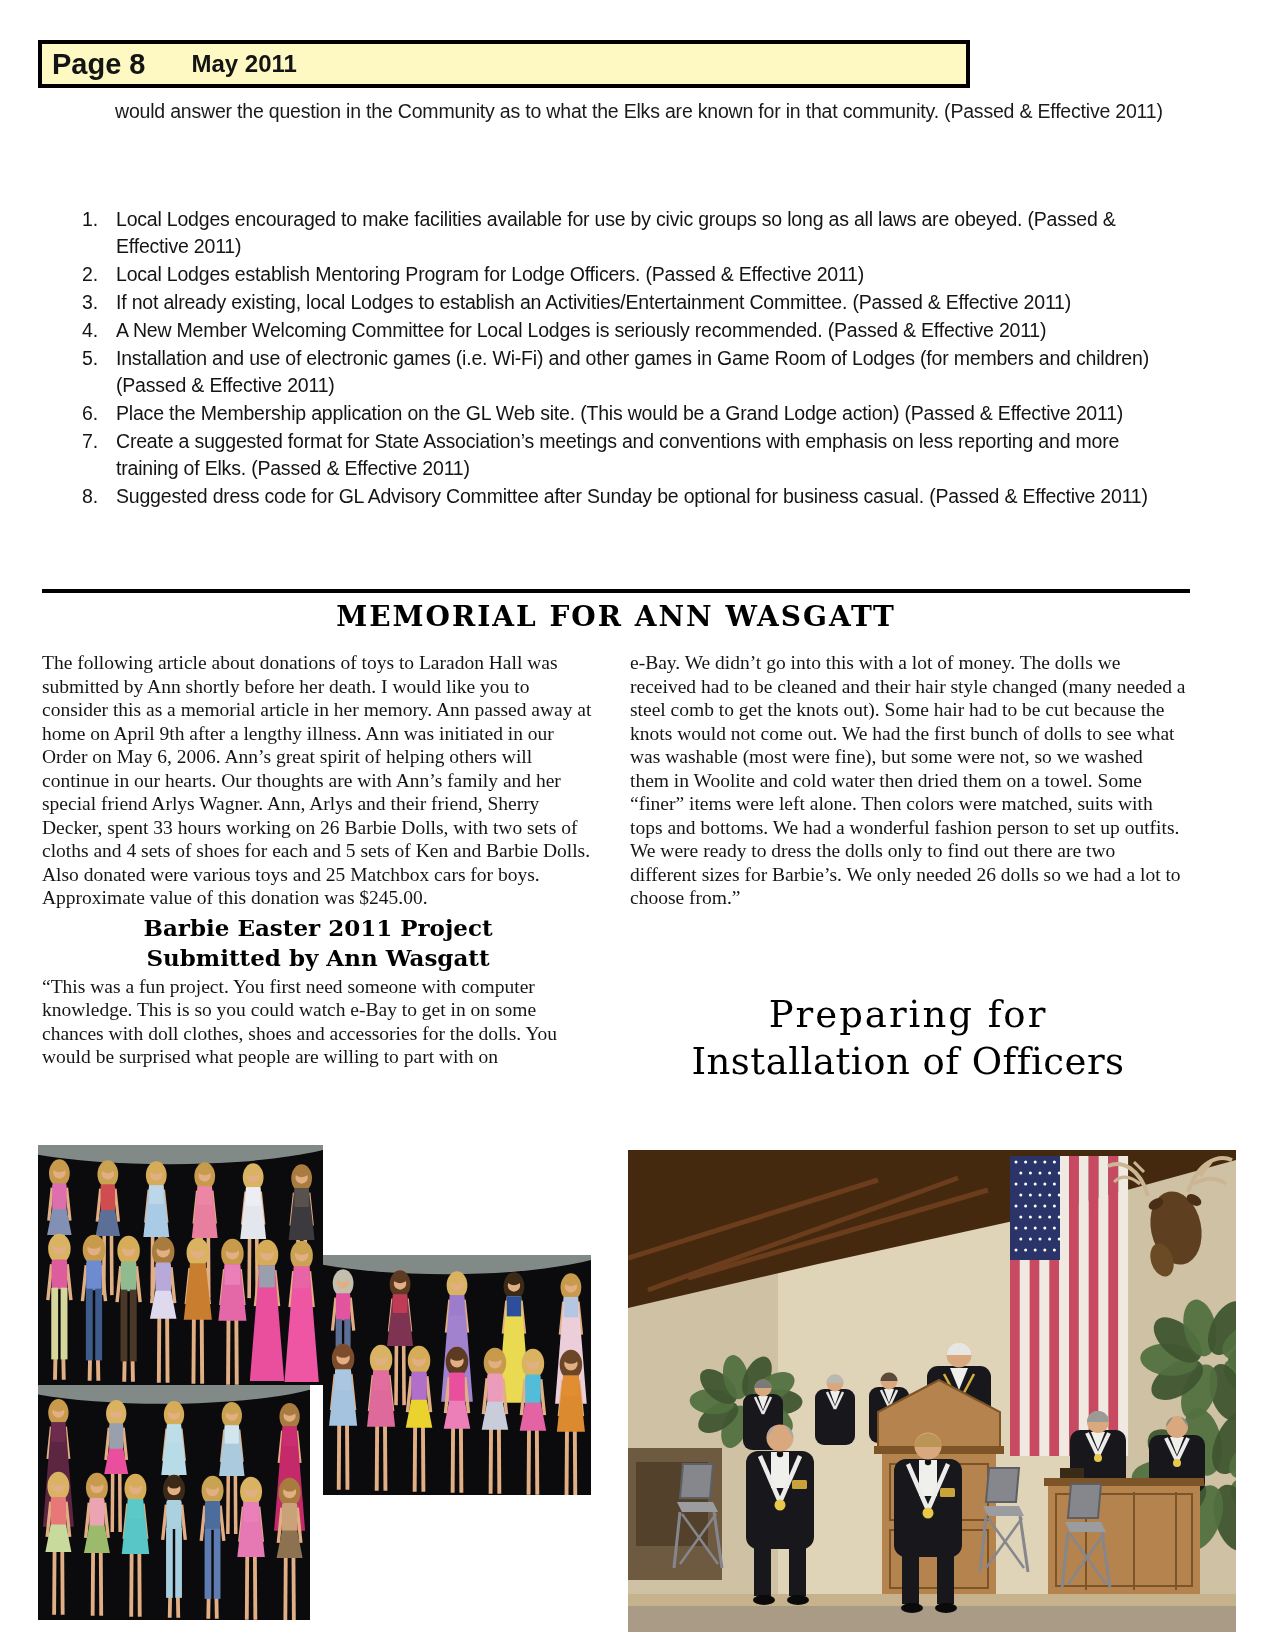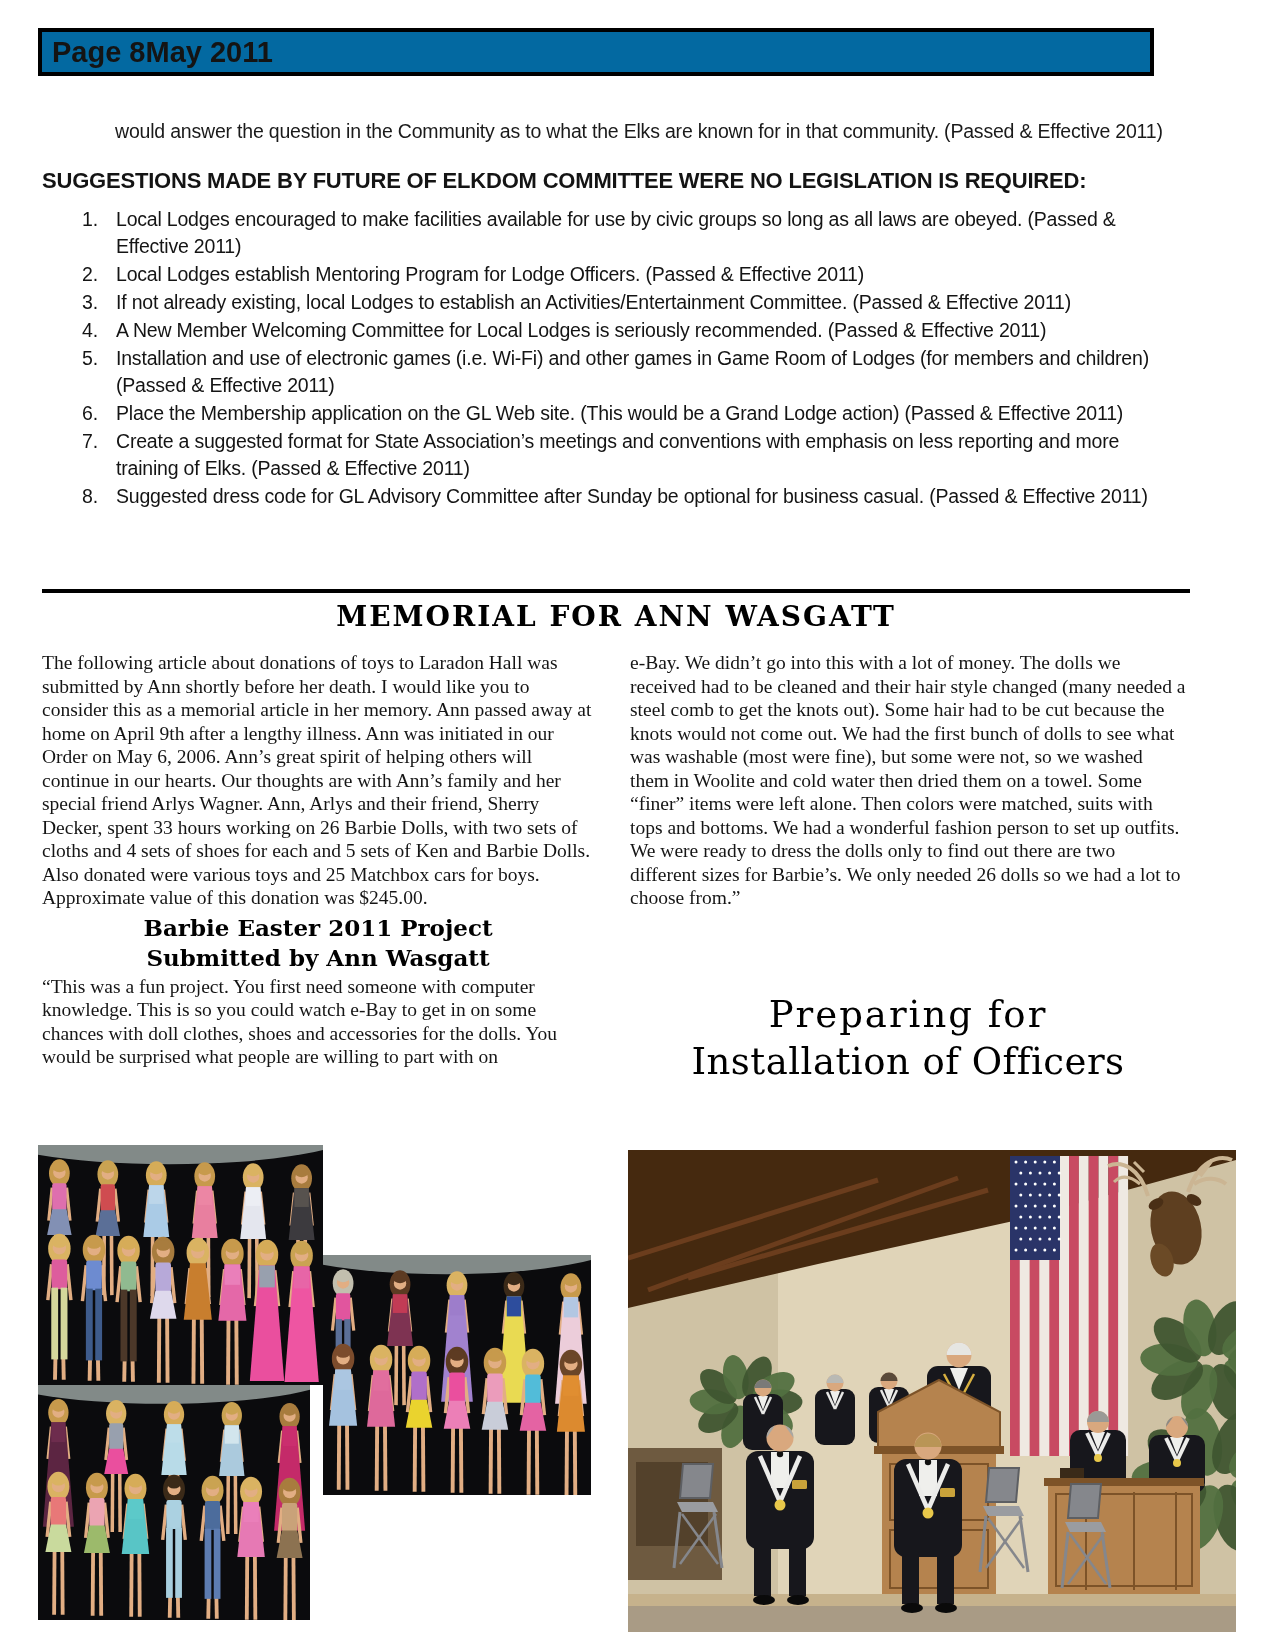--- a/index.html
+++ b/index.html
@@ -3,28 +3,28 @@
 <meta charset="utf-8">
 <style>
   * { box-sizing: border-box; margin: 0; padding: 0; }
   html,body { background:#888; }
   .page {
     position: relative; width: 1275px; height: 1650px; margin: 0 auto;
     background: #ffffff; overflow: hidden; color:#141414;
     font-family: "Liberation Sans", sans-serif;
   }
   .header-box {
-    position:absolute; left:38px; top:28px; width:1116px; height:48px;
-    border:4px solid #000; display:flex; align-items:center; background:#0369a1;
+    position:absolute; left:38px; top:40px; width:932px; height:48px;
+    border:4px solid #000; display:flex; align-items:center; background:#fef9c3;
   }
   .header-box .pg { font-size:29px; font-weight:bold; margin-left:10px; letter-spacing:0; }
-  .header-box .dt { font-size:29px; font-weight:bold; }
+  .header-box .dt { font-size:24px; font-weight:bold; margin-left:46px; }
   .intro {
     position:absolute; left:115px; top:98px; width:1060px;
-    font-size:19.5px; line-height:27px; color:#1a1a1a; letter-spacing:-0.2px;margin-top:20px;
+    font-size:19.5px; line-height:27px; color:#1a1a1a; letter-spacing:-0.2px;
   }
   .sugg-h {
     position:absolute; left:42px; top:168px; width:1130px;
     font-size:22px; font-weight:bold; letter-spacing:-0.2px;
   }
   .sugg-list { position:absolute; left:82px; top:206px; width:1088px; font-size:19.5px; line-height:27px; letter-spacing:-0.2px; }
   .sugg-list .li { display:flex; margin-bottom:1px; }
   .sugg-list .num { flex:0 0 34px; }
   .sugg-list .txt { flex:1; }
   .rule { position:absolute; left:42px; top:589px; width:1148px; height:4px; background:#000; }
@@ -61,21 +61,20 @@
 
 <div class="page">
 
   <div class="header-box">
     <span class="pg">Page 8</span>
     <span class="dt">May 2011</span>
   </div>
 
   <div class="intro">would answer the question in the Community as to what the Elks are known for in that community. (Passed &amp; Effective 2011)</div>
 
-  <div class="sugg-h">SUGGESTIONS MADE BY FUTURE OF ELKDOM COMMITTEE WERE NO LEGISLATION IS REQUIRED:</div>
 
   <div class="sugg-list" id="suggList">
       <div class="li">
         <span class="num">1.</span>
         <span class="txt">Local Lodges encouraged to make facilities available for use by civic groups so long as all laws are obeyed. (Passed &amp; Effective 2011)</span>
       </div>
       <div class="li">
         <span class="num">2.</span>
         <span class="txt">Local Lodges establish Mentoring Program for Lodge Officers. (Passed &amp; Effective 2011)</span>
       </div>

